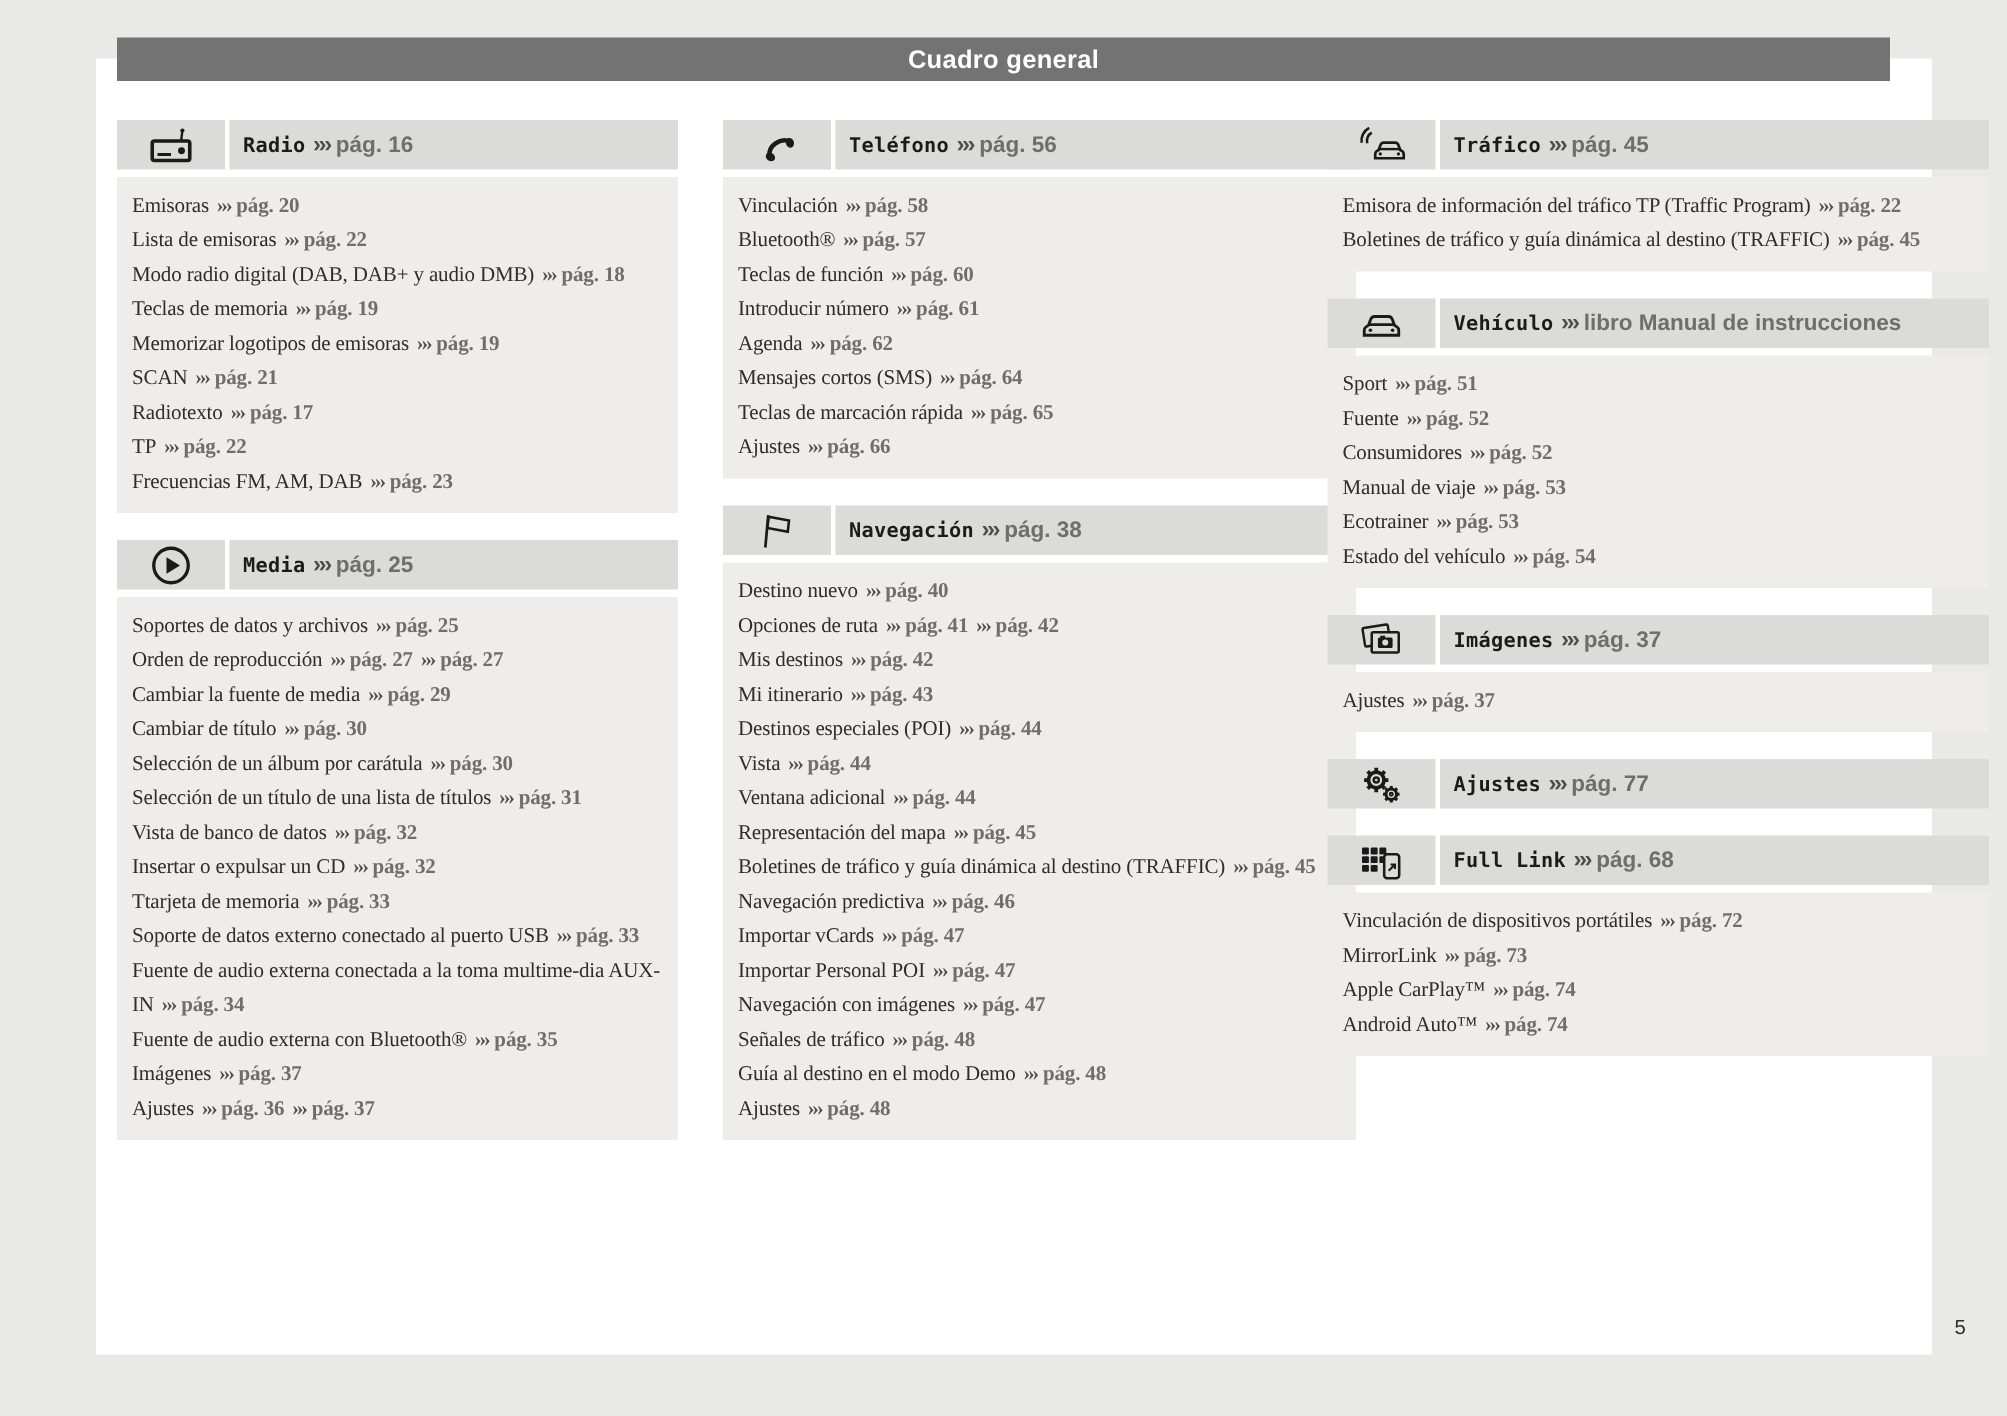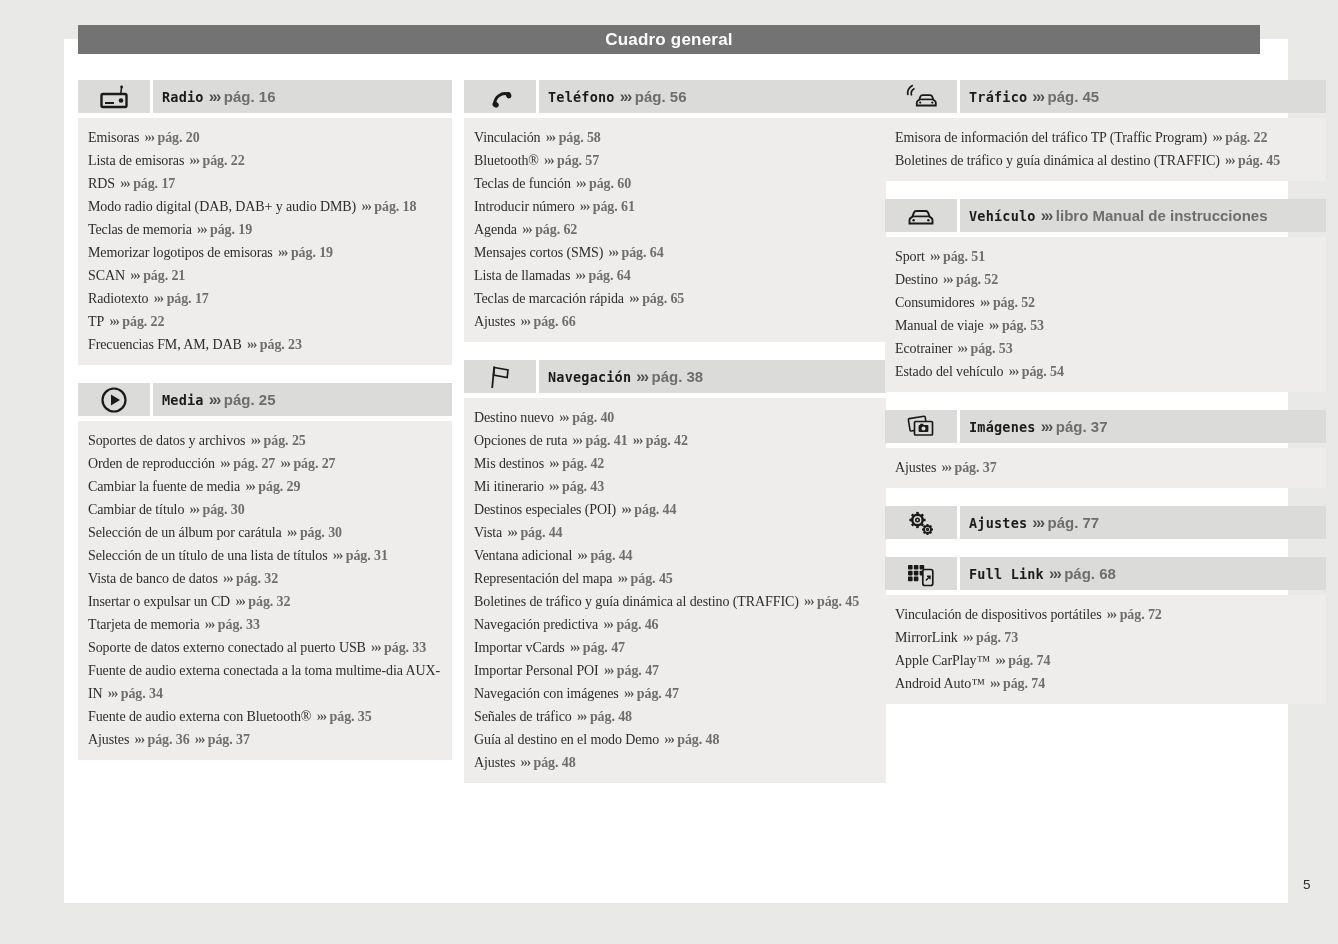--- a/index.html
+++ b/index.html
@@ -11,21 +11,21 @@
   }
   .page{position:absolute;left:64px;top:39px;width:1224px;height:864px;background:#ffffff;}
   .titlebar{
     position:absolute;left:78px;top:25px;width:1182px;height:29px;
     background:#737373;color:#ffffff;
     display:flex;align-items:center;justify-content:center;
     font-weight:bold;font-size:17px;letter-spacing:0.2px;
   }
   .col{position:absolute;top:80px;}
   #col0{left:78px;width:374px;}
-  #col1{left:464px;width:422px;}
+  #col1{left:482px;width:422px;}
   #col2{left:885px;width:441px;}
   .section{margin-bottom:18px;}
   .sec-header{display:flex;height:33px;}
   .icon-cell{
     width:72px;background:#dbdbda;margin-right:3px;
     display:flex;align-items:center;justify-content:center;flex:none;
   }
   .icon{display:inline-flex;line-height:0;}
   .title-cell{
     flex:1;background:#dbdbda;display:flex;align-items:center;
@@ -68,21 +68,20 @@
           </span>
         </div>
         <div class="title-cell">
           <span class="sec-title">Radio</span>
           <span class="ref"><span class="mk">›››</span><span class="pg">pág. 16</span></span>
         </div>
       </div>
       <div class="items">
         <div class="item"><span class="lbl">Emisoras</span><span class="ref"><span class="mk">›››</span><span class="pg">pág. 20</span></span></div>
         <div class="item"><span class="lbl">Lista de emisoras</span><span class="ref"><span class="mk">›››</span><span class="pg">pág. 22</span></span></div>
-        <div class="item"><span class="lbl">RDS</span><span class="ref"><span class="mk">›››</span><span class="pg">pág. 17</span></span></div>
         <div class="item"><span class="lbl">Modo radio digital (DAB, DAB+ y audio DMB)</span><span class="ref"><span class="mk">›››</span><span class="pg">pág. 18</span></span></div>
         <div class="item"><span class="lbl">Teclas de memoria</span><span class="ref"><span class="mk">›››</span><span class="pg">pág. 19</span></span></div>
         <div class="item"><span class="lbl">Memorizar logotipos de emisoras</span><span class="ref"><span class="mk">›››</span><span class="pg">pág. 19</span></span></div>
         <div class="item"><span class="lbl">SCAN</span><span class="ref"><span class="mk">›››</span><span class="pg">pág. 21</span></span></div>
         <div class="item"><span class="lbl">Radiotexto</span><span class="ref"><span class="mk">›››</span><span class="pg">pág. 17</span></span></div>
         <div class="item"><span class="lbl">TP</span><span class="ref"><span class="mk">›››</span><span class="pg">pág. 22</span></span></div>
         <div class="item"><span class="lbl">Frecuencias FM, AM, DAB</span><span class="ref"><span class="mk">›››</span><span class="pg">pág. 23</span></span></div>
       </div>
     </div>
     <div class="section">
@@ -106,20 +105,21 @@
         <div class="item"><span class="lbl">Cambiar la fuente de media</span><span class="ref"><span class="mk">›››</span><span class="pg">pág. 29</span></span></div>
         <div class="item"><span class="lbl">Cambiar de título</span><span class="ref"><span class="mk">›››</span><span class="pg">pág. 30</span></span></div>
         <div class="item"><span class="lbl">Selección de un álbum por carátula</span><span class="ref"><span class="mk">›››</span><span class="pg">pág. 30</span></span></div>
         <div class="item"><span class="lbl">Selección de un título de una lista de títulos</span><span class="ref"><span class="mk">›››</span><span class="pg">pág. 31</span></span></div>
         <div class="item"><span class="lbl">Vista de banco de datos</span><span class="ref"><span class="mk">›››</span><span class="pg">pág. 32</span></span></div>
         <div class="item"><span class="lbl">Insertar o expulsar un CD</span><span class="ref"><span class="mk">›››</span><span class="pg">pág. 32</span></span></div>
         <div class="item"><span class="lbl">Ttarjeta de memoria</span><span class="ref"><span class="mk">›››</span><span class="pg">pág. 33</span></span></div>
         <div class="item"><span class="lbl">Soporte de datos externo conectado al puerto USB</span><span class="ref"><span class="mk">›››</span><span class="pg">pág. 33</span></span></div>
         <div class="item"><span class="lbl">Fuente de audio externa conectada a la toma multime-dia AUX-IN</span><span class="ref"><span class="mk">›››</span><span class="pg">pág. 34</span></span></div>
         <div class="item"><span class="lbl">Fuente de audio externa con Bluetooth®</span><span class="ref"><span class="mk">›››</span><span class="pg">pág. 35</span></span></div>
+        <div class="item"><span class="lbl">Imágenes</span><span class="ref"><span class="mk">›››</span><span class="pg">pág. 37</span></span></div>
         <div class="item"><span class="lbl">Ajustes</span><span class="ref"><span class="mk">›››</span><span class="pg">pág. 36</span></span><span class="ref"><span class="mk">›››</span><span class="pg">pág. 37</span></span></div>
       </div>
     </div>
   </div>
 <div class="col" id="col1">
     <div class="section">
       <div class="sec-header">
         <div class="icon-cell">
           <span class="icon">
             <svg width="30" height="30" viewBox="0 0 30 30">
@@ -136,21 +136,20 @@
           <span class="ref"><span class="mk">›››</span><span class="pg">pág. 56</span></span>
         </div>
       </div>
       <div class="items">
         <div class="item"><span class="lbl">Vinculación</span><span class="ref"><span class="mk">›››</span><span class="pg">pág. 58</span></span></div>
         <div class="item"><span class="lbl">Bluetooth®</span><span class="ref"><span class="mk">›››</span><span class="pg">pág. 57</span></span></div>
         <div class="item"><span class="lbl">Teclas de función</span><span class="ref"><span class="mk">›››</span><span class="pg">pág. 60</span></span></div>
         <div class="item"><span class="lbl">Introducir número</span><span class="ref"><span class="mk">›››</span><span class="pg">pág. 61</span></span></div>
         <div class="item"><span class="lbl">Agenda</span><span class="ref"><span class="mk">›››</span><span class="pg">pág. 62</span></span></div>
         <div class="item"><span class="lbl">Mensajes cortos (SMS)</span><span class="ref"><span class="mk">›››</span><span class="pg">pág. 64</span></span></div>
-        <div class="item"><span class="lbl">Lista de llamadas</span><span class="ref"><span class="mk">›››</span><span class="pg">pág. 64</span></span></div>
         <div class="item"><span class="lbl">Teclas de marcación rápida</span><span class="ref"><span class="mk">›››</span><span class="pg">pág. 65</span></span></div>
         <div class="item"><span class="lbl">Ajustes</span><span class="ref"><span class="mk">›››</span><span class="pg">pág. 66</span></span></div>
       </div>
     </div>
     <div class="section">
       <div class="sec-header">
         <div class="icon-cell">
           <span class="icon">
             <svg width="26" height="28" viewBox="0 0 26 28">
               <line x1="7.2" y1="3.5" x2="5.2" y2="25" stroke="#1a1a1a" stroke-width="1.8"></line>
@@ -222,21 +221,21 @@
             </svg>
           </span>
         </div>
         <div class="title-cell">
           <span class="sec-title">Vehículo</span>
           <span class="ref"><span class="mk">›››</span><span class="pg">libro Manual de instrucciones</span></span>
         </div>
       </div>
       <div class="items">
         <div class="item"><span class="lbl">Sport</span><span class="ref"><span class="mk">›››</span><span class="pg">pág. 51</span></span></div>
-        <div class="item"><span class="lbl">Destino</span><span class="ref"><span class="mk">›››</span><span class="pg">pág. 52</span></span></div>
+        <div class="item"><span class="lbl">Fuente</span><span class="ref"><span class="mk">›››</span><span class="pg">pág. 52</span></span></div>
         <div class="item"><span class="lbl">Consumidores</span><span class="ref"><span class="mk">›››</span><span class="pg">pág. 52</span></span></div>
         <div class="item"><span class="lbl">Manual de viaje</span><span class="ref"><span class="mk">›››</span><span class="pg">pág. 53</span></span></div>
         <div class="item"><span class="lbl">Ecotrainer</span><span class="ref"><span class="mk">›››</span><span class="pg">pág. 53</span></span></div>
         <div class="item"><span class="lbl">Estado del vehículo</span><span class="ref"><span class="mk">›››</span><span class="pg">pág. 54</span></span></div>
       </div>
     </div>
     <div class="section">
       <div class="sec-header">
         <div class="icon-cell">
           <span class="icon">

